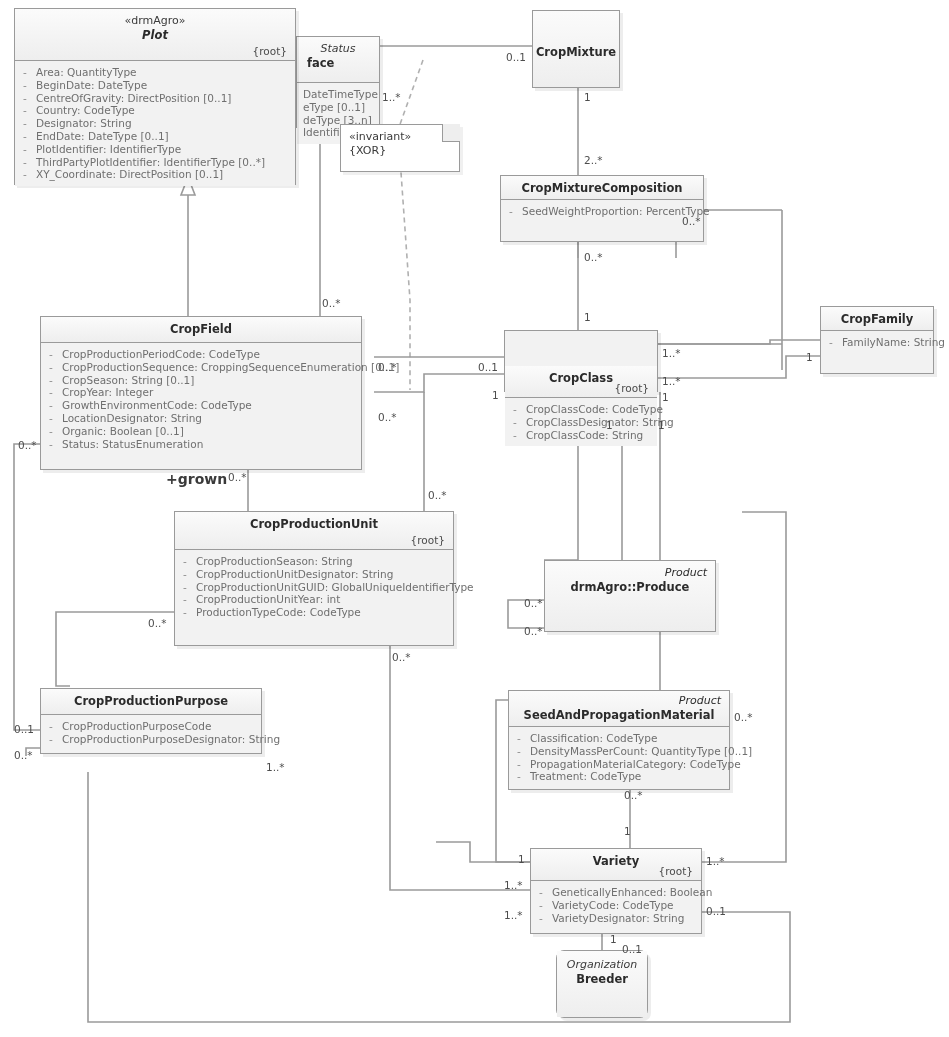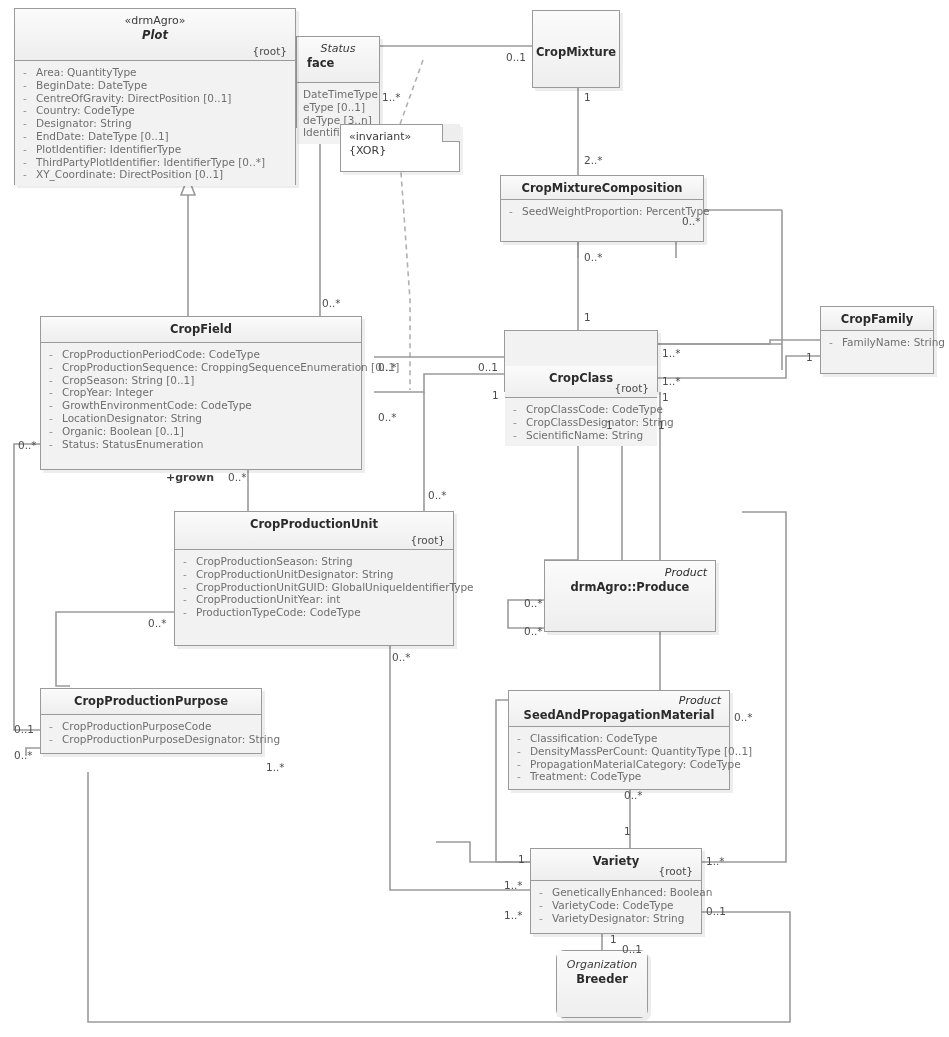--- a/index.html
+++ b/index.html
@@ -30,21 +30,21 @@
 
   
   .note{position:absolute;background:#ffffff;border:1.4px solid #9a9a9a;box-sizing:border-box;
         box-shadow:3px 3px 0 rgba(0,0,0,.06);}
   .note .fold{position:absolute;right:-1px;top:-1px;width:17px;height:17px;
         background:#eeeeee;border-left:1.4px solid #9a9a9a;border-bottom:1.4px solid #9a9a9a;}
   .note .ntxt{font-size:11px;color:#3a3a3a;line-height:14px;padding:5px 8px;position:relative;}
 
   
   .mult{position:absolute;font-size:10.5px;color:#4d4d4d;white-space:nowrap;line-height:11px;}
-  .role{position:absolute;font-size:11px;color:#3a3a3a;white-space:nowrap;font-weight:bold;}
+  .role{position:absolute;font-size:14px;color:#3a3a3a;white-space:nowrap;font-weight:bold;}
 </style>
 </head>
 <body>
 
 <div id="canvas">
 
   <svg id="wires">
 
     <polyline points="188,470 188,195"></polyline>
     <polygon class="hollow" points="188,177 181,195 195,195"></polygon>
@@ -250,21 +250,21 @@
       <div class="attr">
           <span class="vis">-</span>
           <span>CropClassCode: CodeType</span>
         </div>
       <div class="attr">
           <span class="vis">-</span>
           <span>CropClassDesignator: String</span>
         </div>
       <div class="attr">
           <span class="vis">-</span>
-          <span>ScientificName: String</span>
+          <span>CropClassCode: String</span>
         </div>
     </div>
   </div>
 
   <div class="cls" style="left:820px;top:306px;width:114px;height:68px;">
     <div class="hdr" style="height:24px;">
       <div class="nm">CropFamily</div>
     </div>
     <div class="body">
       <div class="attr">

